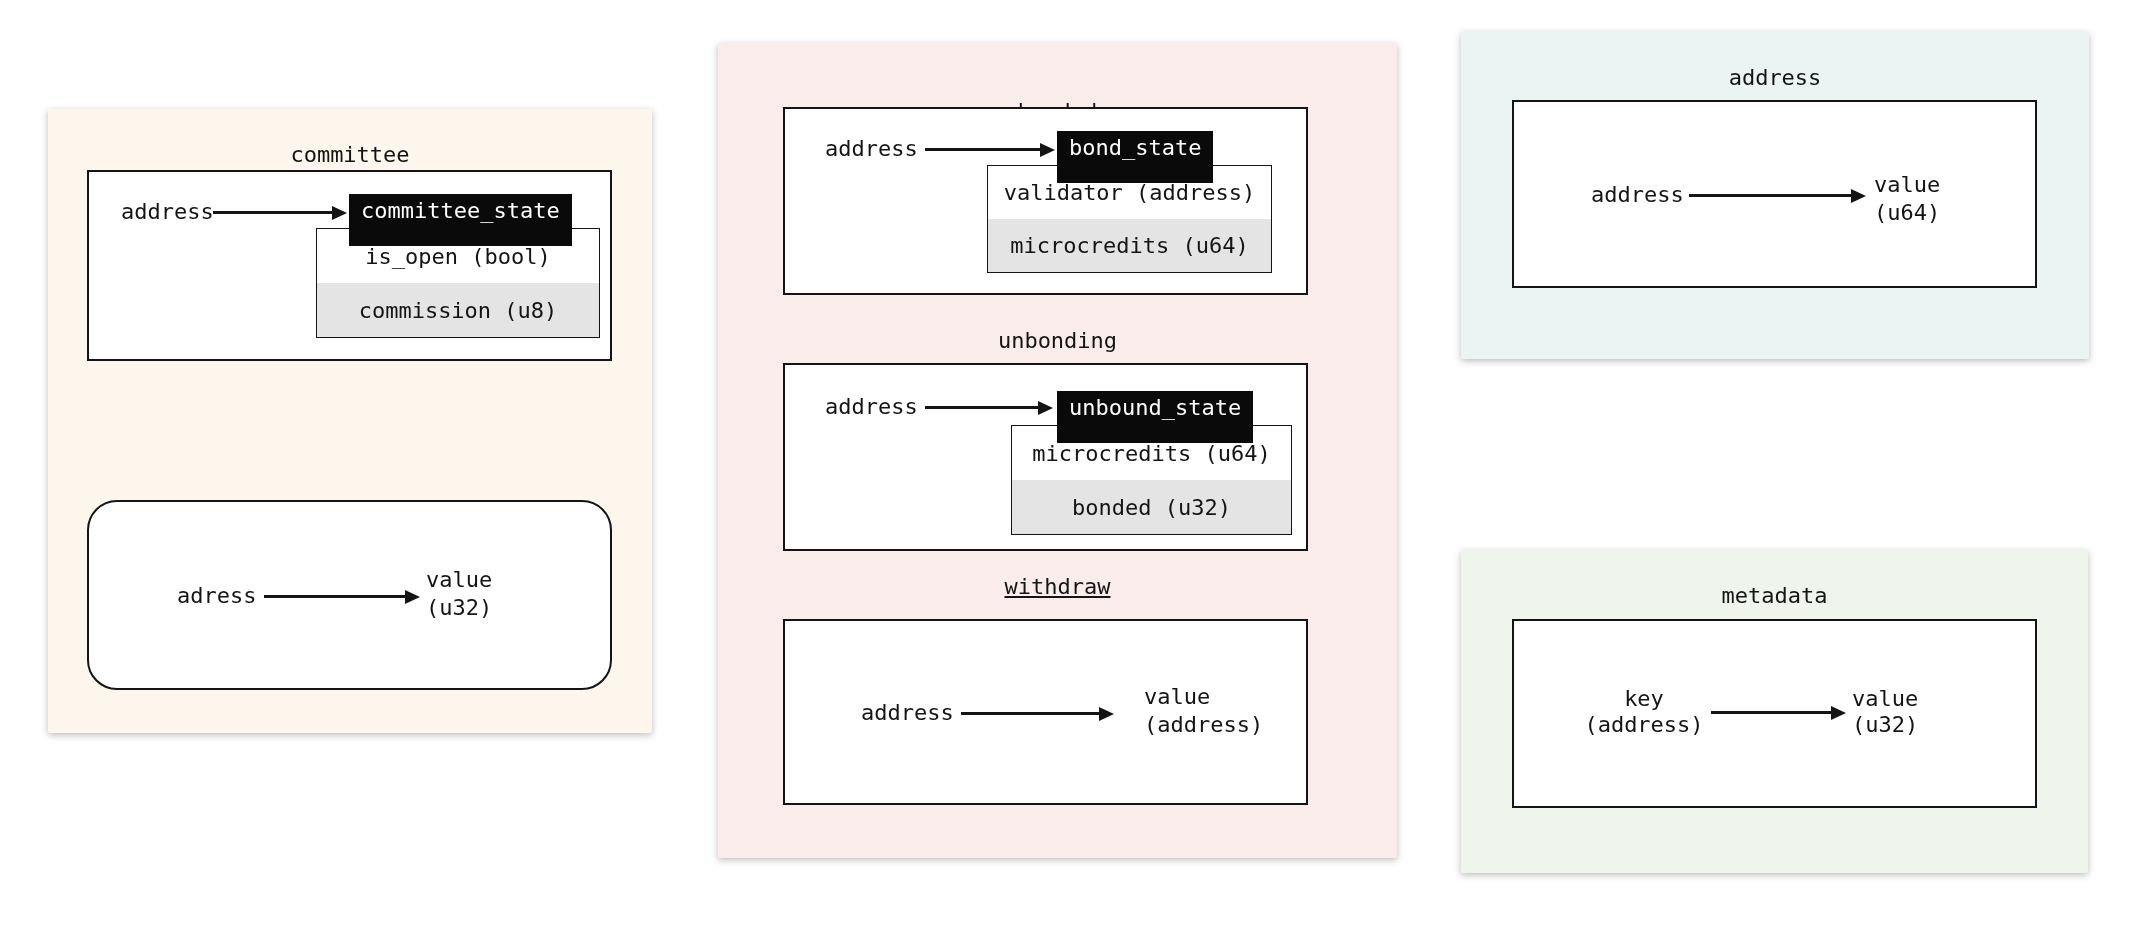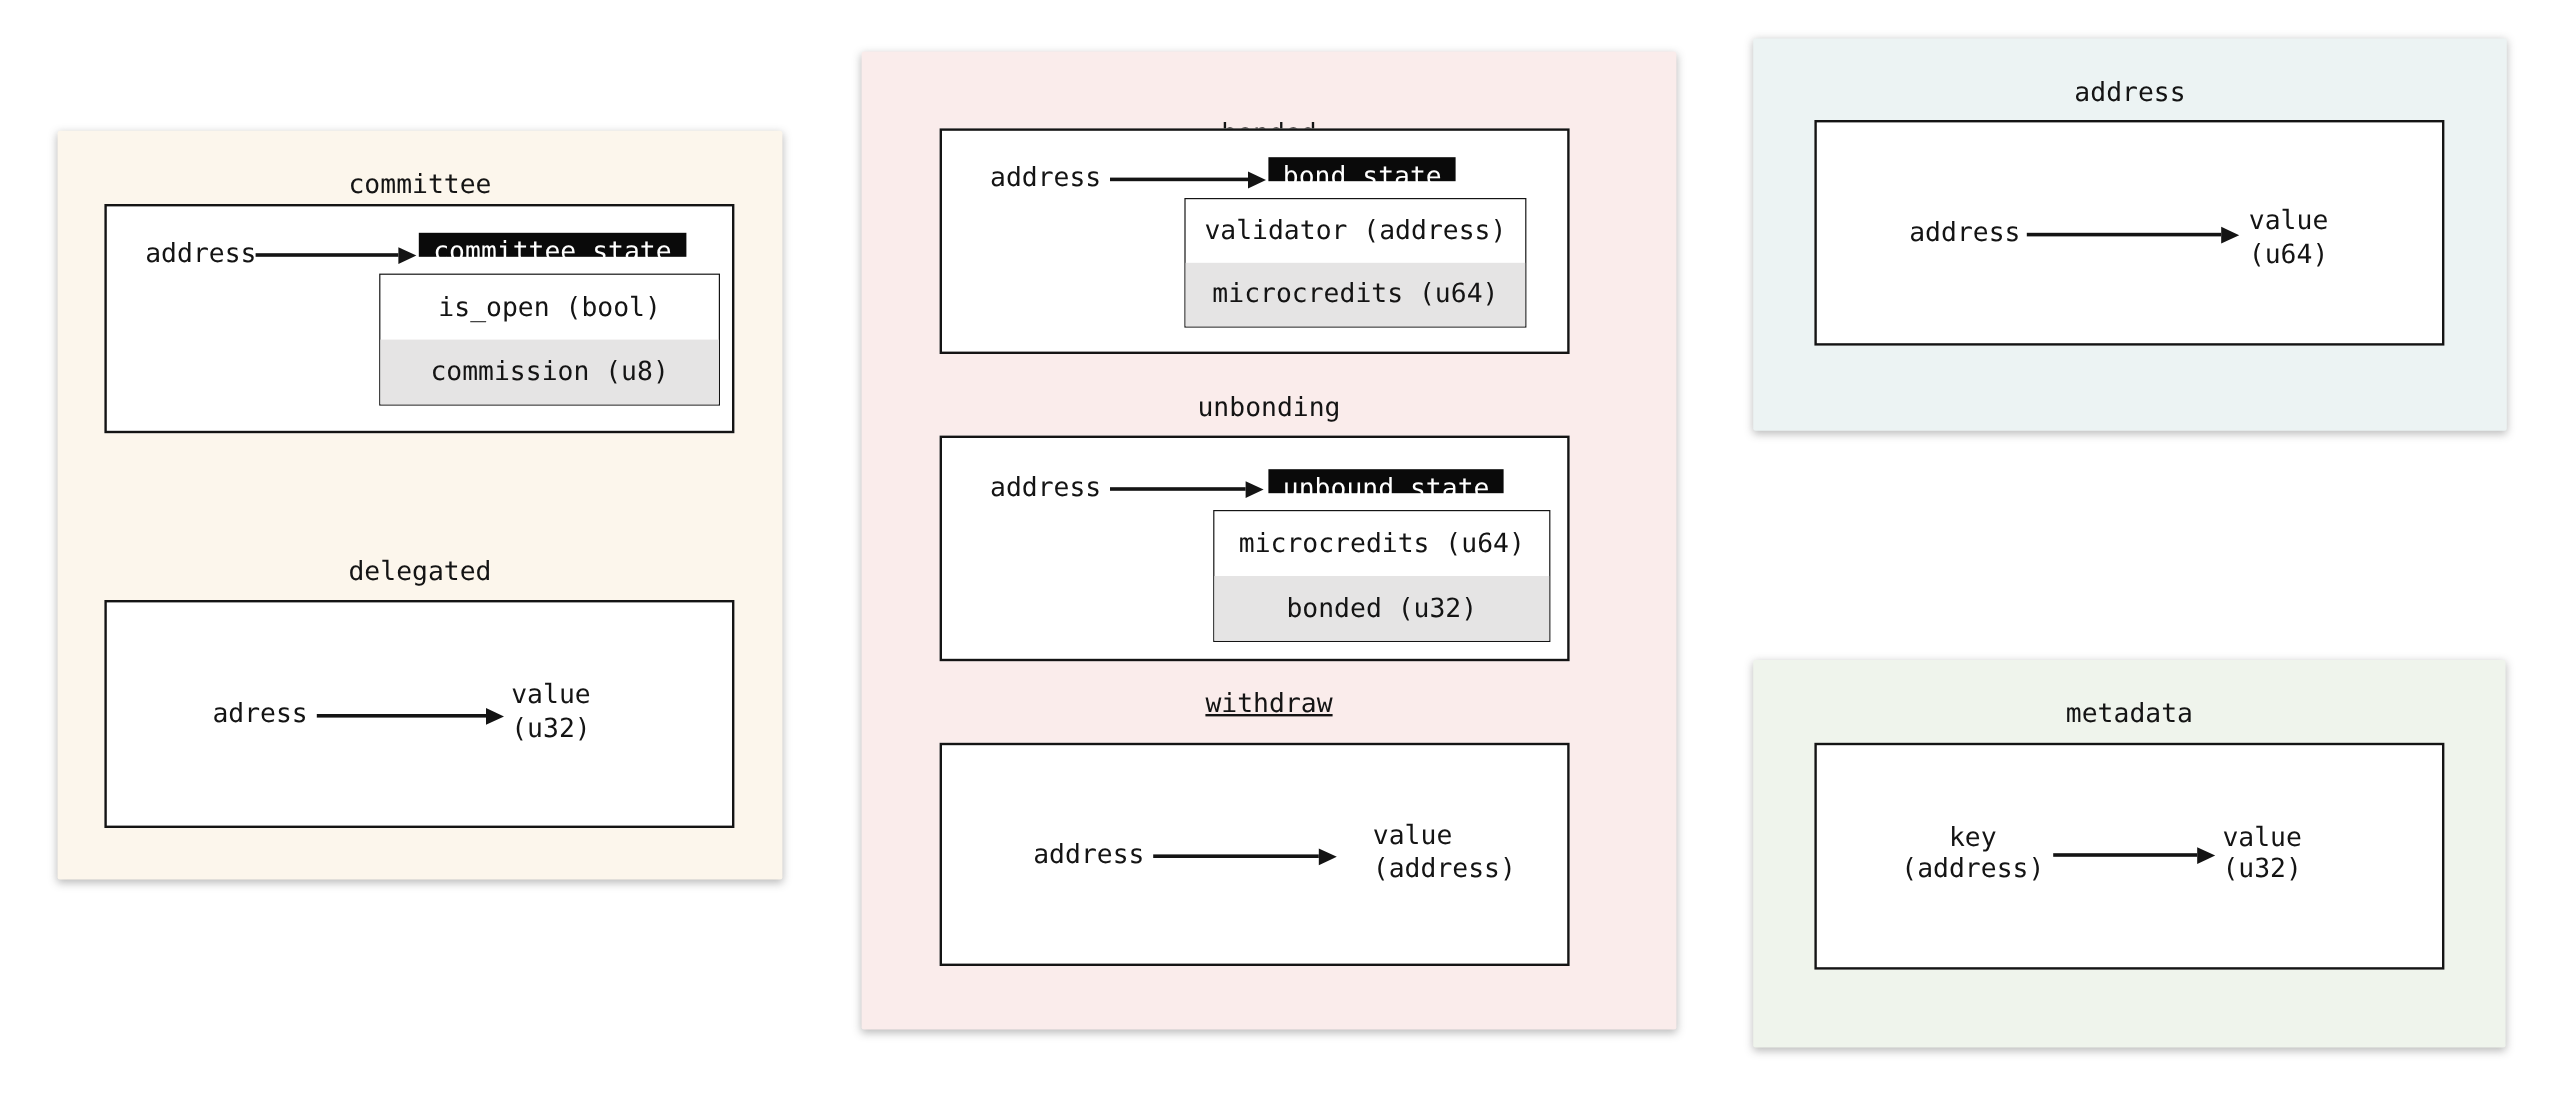--- a/index.html
+++ b/index.html
@@ -31,21 +31,21 @@
   }
   .arrow .shaft{flex:1;height:2.5px;background:#141414;}
   .arrow .head{
     width:0;height:0;
     border-left:15px solid #141414;
     border-top:7.5px solid transparent;
     border-bottom:7.5px solid transparent;
   }
   .badge{
     position:absolute;background:#0a0a0a;color:#ffffff;
-    font-size:22px;height:20px;line-height:34px;
+    font-size:22px;height:52px;line-height:34px;
     padding:0 12px;white-space:nowrap;z-index:2;
   }
   .fields{
     position:absolute;background:#ffffff;
     border:1.5px solid #141414;box-sizing:border-box;z-index:1;
   }
   .frow{
     display:flex;align-items:center;justify-content:center;
     font-size:22px;white-space:nowrap;
   }
@@ -74,23 +74,22 @@
       <span class="shaft"></span>
       <span class="head"></span>
     </div>
     <div class="badge" style="left:260px;top:22px;">committee_state</div>
     <div class="fields" style="left:227px;top:56px;width:284px;">
       <div class="frow" style="height:54px;">is_open (bool)</div>
       <div class="frow alt" style="height:54px;">commission (u8)</div>
     </div>
   </div>
 
-  <div class="ptitle" style="top:354px;">delegated</div>
 
-  <div class="mapbox" style="left:39px;top:391px;height:190px;">
+  <div class="mapbox" style="left:39px;top:391px;height:190px;border-radius:30px;">
     <div class="keylabel" style="left:88px;top:80px;">adress</div>
     <div class="arrow" style="left:175px;top:87px;width:156px;">
       <span class="shaft"></span>
       <span class="head"></span>
     </div>
     <div class="vblock" style="left:337px;top:64px;">
       <span>value</span>
       <span>(u32)</span>
     </div>
   </div>

